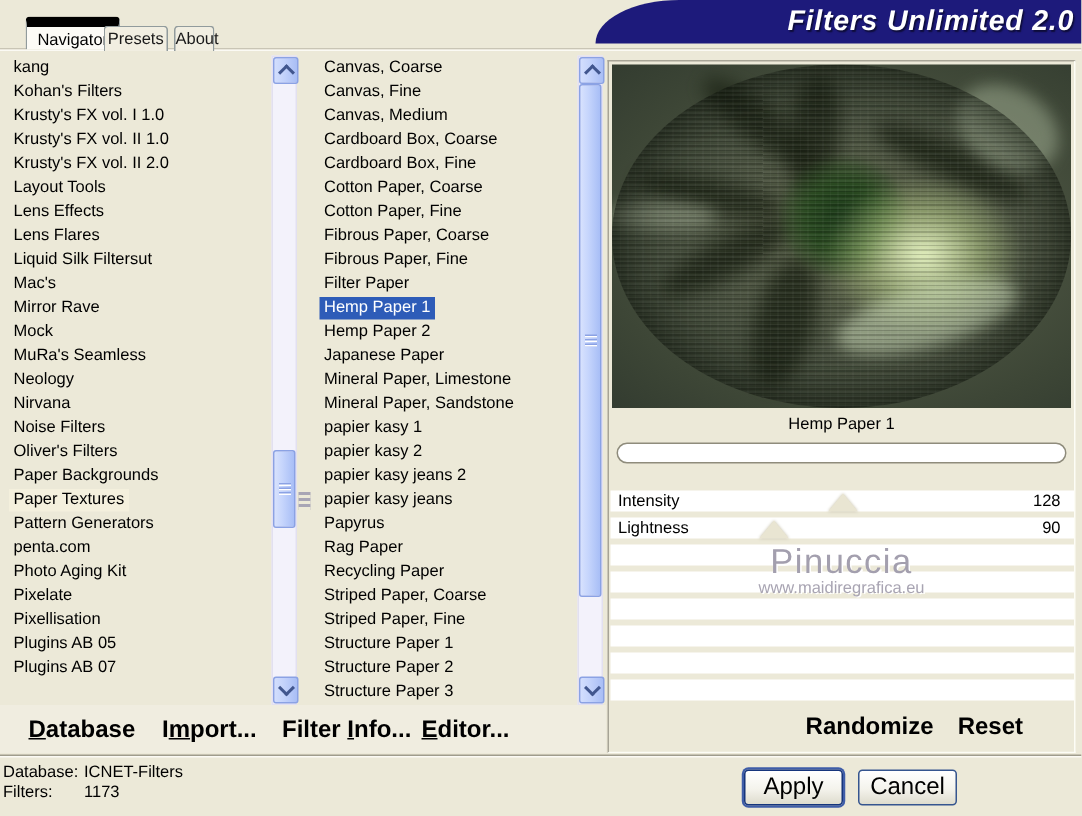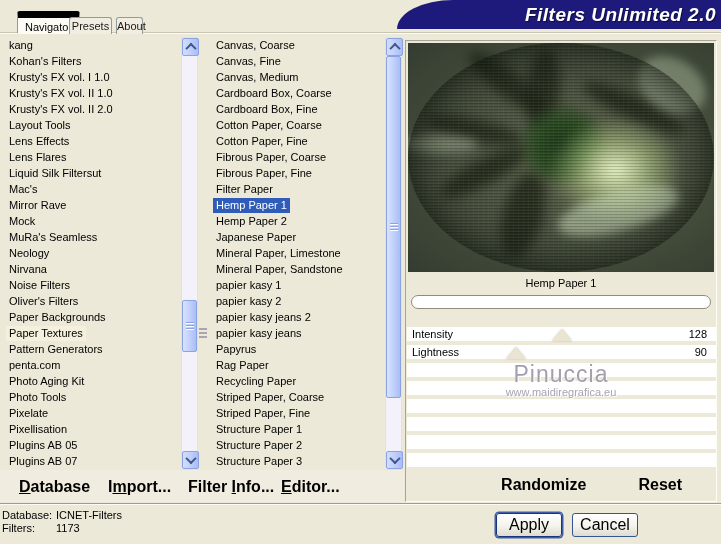--- a/index.html
+++ b/index.html
@@ -128,21 +128,21 @@
     position:absolute;bottom:0;width:0;height:0;
     border-left:10px solid transparent;border-right:10px solid transparent;
     border-bottom:12px solid #e9e5d2;
     filter:drop-shadow(0 0 1px #c6c1ab);
   }
   .watermark{position:absolute;left:0;top:320px;width:100%;text-align:center;pointer-events:none;}
   .wm1{font-size:23px;color:#a39fae;letter-spacing:1px;text-shadow:1px 1px 0 #fff;}
   .wm2{font-size:11px;color:#a8a4b2;text-shadow:1px 1px 0 #fff;margin-top:-2px;}
   .panel-strip{
     position:absolute;left:0;bottom:0;width:100%;height:32px;background:#ece9d8;
-    display:flex;align-items:center;justify-content:flex-end;gap:52px;
+    display:flex;align-items:center;justify-content:flex-end;gap:16px;
     padding-right:34px;box-sizing:border-box;
   }
   .flatbtn{font-weight:bold;font-size:16px;cursor:default;}
 
   
   .action-strip{
     position:absolute;left:0;top:470px;width:404px;height:32px;background:#f0ede0;
   }
   .action-strip .flatbtn{position:absolute;top:8px;}
   #act-database{left:19px;}
@@ -202,21 +202,20 @@
     <div class="lrow"><span class="lbl">MuRa's Seamless</span></div>
     <div class="lrow"><span class="lbl">Neology</span></div>
     <div class="lrow"><span class="lbl">Nirvana</span></div>
     <div class="lrow"><span class="lbl">Noise Filters</span></div>
     <div class="lrow"><span class="lbl">Oliver's Filters</span></div>
     <div class="lrow"><span class="lbl">Paper Backgrounds</span></div>
     <div class="lrow"><span class="lbl hl">Paper Textures</span></div>
     <div class="lrow"><span class="lbl">Pattern Generators</span></div>
     <div class="lrow"><span class="lbl">penta.com</span></div>
     <div class="lrow"><span class="lbl">Photo Aging Kit</span></div>
-    <div class="lrow"><span class="lbl">Photo Tools</span></div>
     <div class="lrow"><span class="lbl">Pixelate</span></div>
     <div class="lrow"><span class="lbl">Pixellisation</span></div>
     <div class="lrow"><span class="lbl">Plugins AB 05</span></div>
     <div class="lrow"><span class="lbl">Plugins AB 07</span></div>
   </div>
 <div class="list" id="filter-list">
     <div class="lrow"><span class="lbl">Canvas, Coarse</span></div>
     <div class="lrow"><span class="lbl">Canvas, Fine</span></div>
     <div class="lrow"><span class="lbl">Canvas, Medium</span></div>
     <div class="lrow"><span class="lbl">Cardboard Box, Coarse</span></div>

